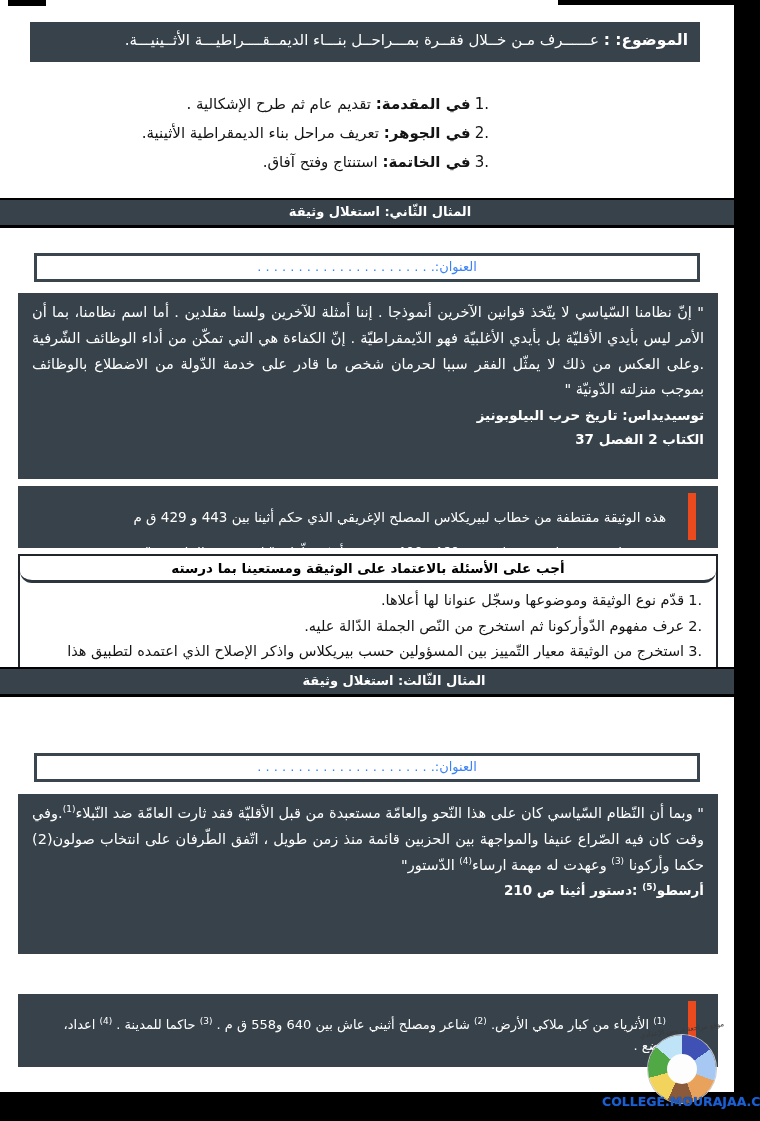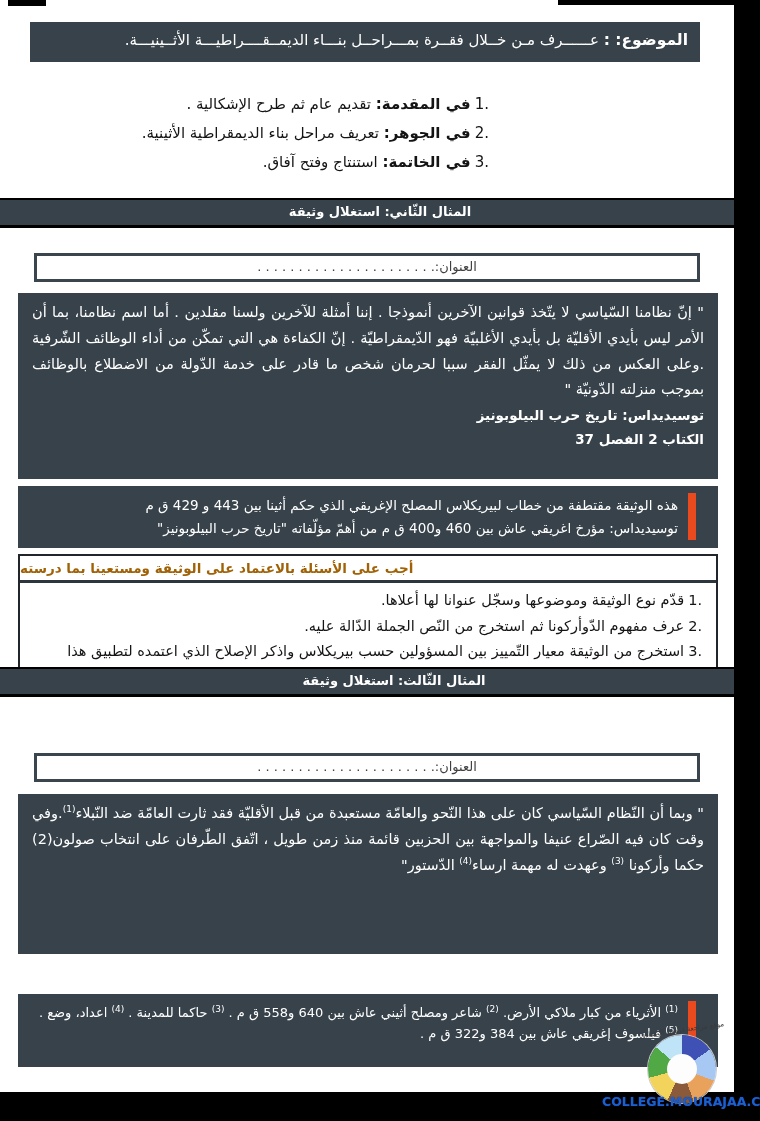--- a/index.html
+++ b/index.html
@@ -38,21 +38,21 @@
     background:#37424b;border-top:2px solid #000;border-bottom:3px solid #000;
     color:#fff;font-size:13px;font-weight:bold;text-align:center;line-height:24px;
   }
   .banner2{top:198px;}
   .banner3{top:667px;padding-left:28px;}
 
   
   .title-box{
     position:absolute;left:34px;width:666px;height:29px;box-sizing:border-box;
     border:3px solid #3b454e;background:#fff;
-    font-size:13px;color:#404040;text-align:center;line-height:22px;
+    font-size:13px;color:#3b82f6;text-align:center;line-height:22px;
   }
   .title-box1{top:253px;}
   .title-box2{top:753px;}
 
   
   .quote-box{
     position:absolute;left:18px;width:700px;box-sizing:border-box;
     background:#37424b;color:#fff;padding:7px 14px;
   }
   .quote-box1{top:293px;height:186px;}
@@ -62,31 +62,31 @@
   .src-line{font-size:13.5px;font-weight:bold;line-height:1.6;margin-top:2px !important;text-align:right;}
   sup.fn{font-size:9px;vertical-align:super;line-height:0;}
 
   
   .note-box{
     position:absolute;left:18px;width:700px;box-sizing:border-box;
     background:#37424b;color:#fff;padding:8px 40px 8px 14px;
   }
   .note-box1{top:486px;height:62px;font-size:13.5px;line-height:1.7;}
   .note-box2{top:994px;height:73px;font-size:13px;line-height:1.62;}
-  .note-box p{margin:0;}
+  .note-box p{margin:12px;}
   .red-bar{position:absolute;right:22px;top:7px;bottom:8px;width:8px;background:#ea4a1e;}
 
   
   .questions-box{
     position:absolute;left:18px;top:554px;width:700px;height:137px;box-sizing:border-box;
     border:2px solid #20262c;background:#fff;
   }
   .questions-header{
-    font-size:13.5px;font-weight:bold;text-align:left;line-height:24px;
-    border-bottom:3px solid #2d353d;color:#a16207;
+    font-size:13.5px;font-weight:bold;text-align:center;line-height:24px;
+    border-bottom:3px solid #2d353d;color:#000000;border-radius:12px;
   }
   .questions-list{padding:5px 14px 4px 10px;}
   .questions-list .li{font-size:14.5px;line-height:25.5px;}
 
   
   .logo{position:absolute;left:634px;top:1026px;width:96px;height:84px;z-index:50;}
   .logo-arc{display:block;font-size:7px;color:#3a3a3a;text-align:center;white-space:nowrap;
     transform:rotate(-8deg);margin-bottom:1px;}
   .logo-ring{
     width:68px;height:68px;border-radius:50%;margin:0 auto;position:relative;
@@ -170,20 +170,21 @@
   <div class="banner banner3">
     <span>المثال الثّالث: استغلال وثيقة</span>
   </div>
 
   <div class="title-box title-box2">
     <span>العنوان:. . . . . . . . . . . . . . . . . . . . . .</span>
   </div>
 
   <div class="quote-box quote-box2">
     <p class="quote-text"><span>" وبما أن النّظام السّياسي كان على هذا النّحو والعامّة مستعبدة من قبل الأقليّة فقد ثارت العامّة ضد النّبلاء</span><sup class="fn">(1)</sup><span>.وفي وقت كان فيه الصّراع عنيفا والمواجهة بين الحزبين قائمة منذ زمن طويل ، اتّفق الطّرفان على انتخاب صولون(2) حكما وأركونا </span><sup class="fn">(3)</sup><span> وعهدت له مهمة ارساء</span><sup class="fn">(4)</sup><span> الدّستور"</span></p>
+    <p class="src-line"><span>أرسطو</span><sup class="fn">(5)</sup><span> :دستور أثينا ص 210</span></p>
   </div>
 
   <div class="note-box note-box2">
     <span class="red-bar"></span>
     <p><sup class="fn">(1)</sup><span> الأثرياء من كبار ملاكي الأرض. </span><sup class="fn">(2)</sup><span> شاعر ومصلح أثيني عاش بين 640 و558 ق م . </span><sup class="fn">(3)</sup><span> حاكما للمدينة . </span><sup class="fn">(4)</sup><span> اعداد، وضع .</span></p>
     <p><sup class="fn">(5)</sup><span> فيلسوف إغريقي عاش بين 384 و322 ق م .</span></p>
   </div>
 
   <div class="logo">
     <span class="logo-arc">موقع مراجعة دروس الإعدادي</span>

